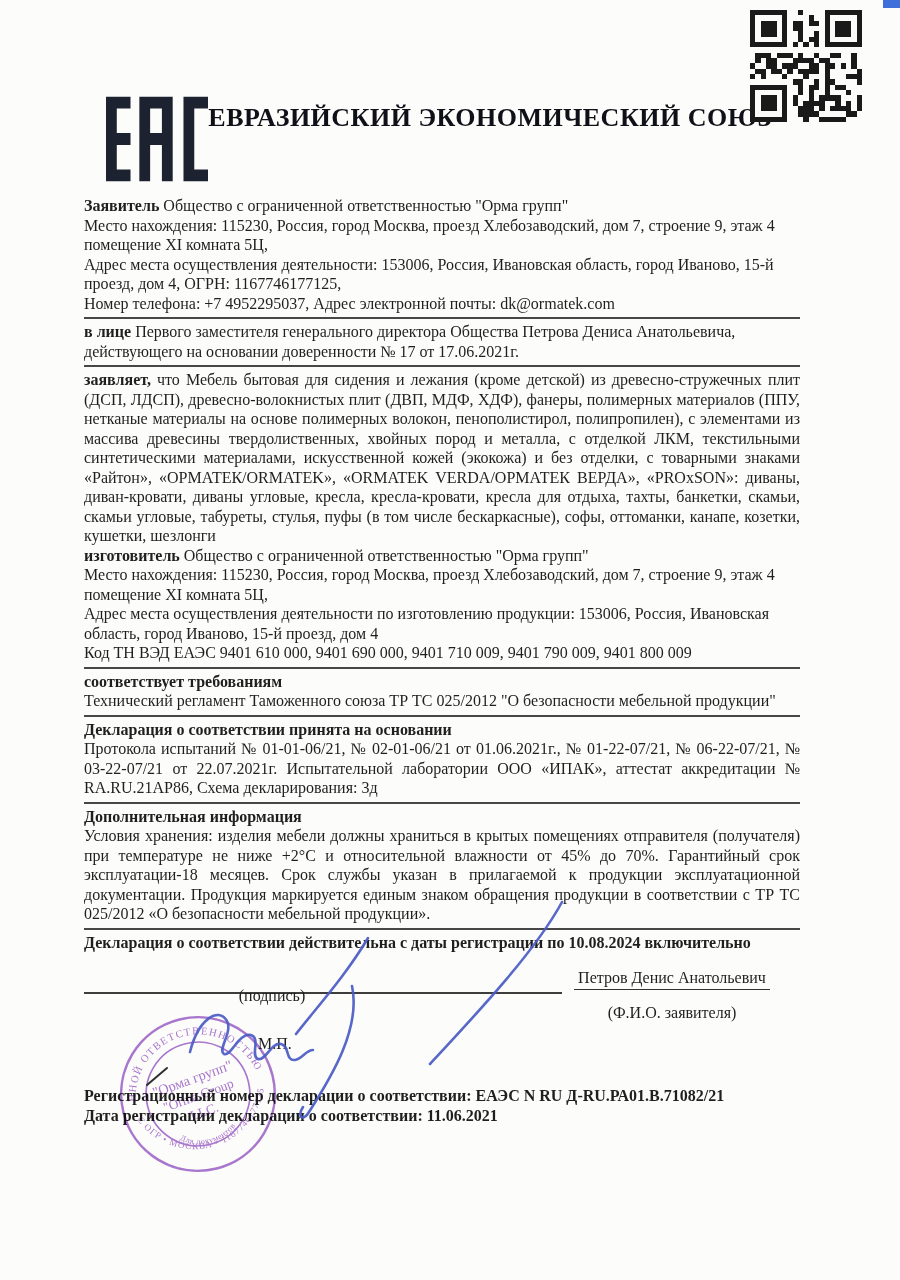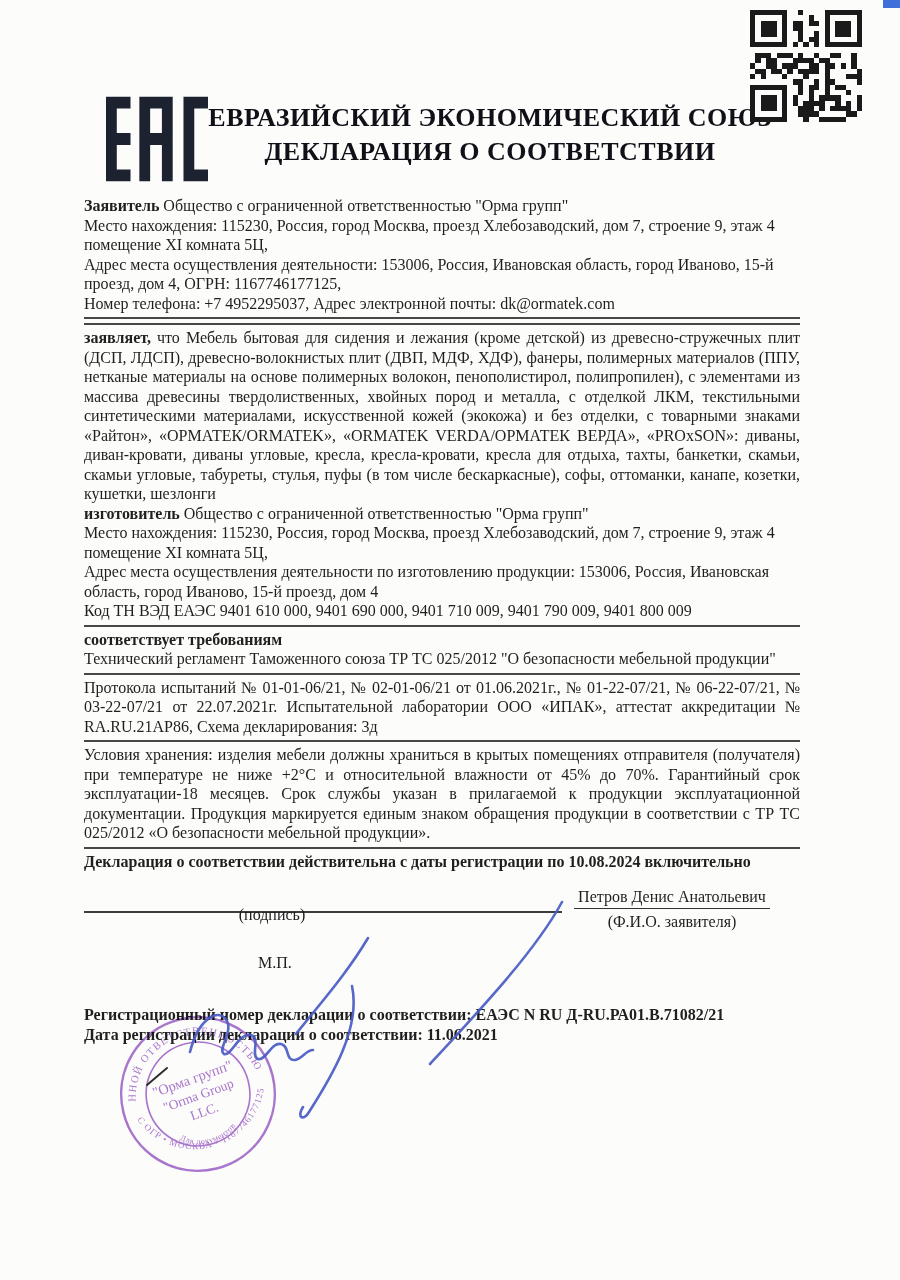--- a/index.html
+++ b/index.html
@@ -28,21 +28,21 @@
   .rule { border-top:2px solid #474747; margin:4px 0 3px 0; height:0; }
   b { font-weight:bold;text-align:center; }
 
   
   .sig-row { position:relative; height:120px; margin-top:14px; }
   .sig-line { position:absolute; left:0; top:26px; width:478px; border-top:2px solid #3d3d3d; }
   .sig-caption { position:absolute; left:108px; top:20px; width:160px; text-align:center; }
   .mp { position:absolute; left:174px; top:68px; }
   .signatory { position:absolute; left:470px; top:2px; width:236px; text-align:center; }
   .signatory .name { display:inline-block; border-bottom:1.5px solid #333; padding:0 4px 1px 4px; }
-  .signatory .fio { margin-top:3px; }
+  .signatory .fio { margin-top:13px; }
 
   .reg-line { margin-top:2px; font-weight:bold; }
   .date-line { margin-top:27px; font-weight:bold; }
 
   
   .stamp {
     position:absolute; left:100px; top:998px; width:196px; height:192px;
     mix-blend-mode:multiply; opacity:.85; transform:rotate(-14deg); pointer-events:none;
   }
   .stamp text { font-family:"Liberation Serif", serif; fill:#9c5fc9; }
@@ -56,21 +56,20 @@
   <svg class="eac-logo" viewBox="0 0 104 86" aria-hidden="true">
     <g fill="#1c2230">
       <path d="M0,0 h11 v86 h-11 z M11,0 h14 v12 h-14 z M11,37 h14 v12 h-14 z M11,74 h14 v12 h-14 z"></path>
       <path d="M34,0 h11 v86 h-11 z M57,0 h11 v86 h-11 z M45,0 h12 v12 h-12 z M45,37 h12 v12 h-12 z"></path>
       <path d="M79,0 h11 v86 h-11 z M90,0 h14 v12 h-14 z M90,74 h14 v12 h-14 z"></path>
     </g>
   </svg>
 
   <div class="doc-titles">
     <div>ЕВРАЗИЙСКИЙ ЭКОНОМИЧЕСКИЙ СОЮЗ</div>
-    <div>ДЕКЛАРАЦИЯ О СООТВЕТСТВИИ</div>
   </div>
 
   <svg class="qr" viewBox="0 0 21 21" shape-rendering="crispEdges" aria-hidden="true">
       <rect x="9" y="0" width="1" height="1" fill="#1a1a1a"></rect>
       <rect x="11" y="1" width="1" height="1" fill="#1a1a1a"></rect>
       <rect x="8" y="2" width="1" height="1" fill="#1a1a1a"></rect>
       <rect x="9" y="2" width="1" height="1" fill="#1a1a1a"></rect>
       <rect x="11" y="2" width="1" height="1" fill="#1a1a1a"></rect>
       <rect x="12" y="2" width="1" height="1" fill="#1a1a1a"></rect>
       <rect x="8" y="3" width="1" height="1" fill="#1a1a1a"></rect>
@@ -202,41 +201,44 @@
 
   <div class="content">
 
     <p><b>Заявитель</b> <span>Общество с ограниченной ответственностью "Орма групп"</span></p>
     <p>Место нахождения: 115230, Россия, город Москва, проезд Хлебозаводский, дом 7, строение 9, этаж 4 помещение XI комната 5Ц,</p>
     <p>Адрес места осуществления деятельности: 153006, Россия, Ивановская область, город Иваново, 15-й проезд, дом 4, ОГРН: 1167746177125,</p>
     <p>Номер телефона: +7 4952295037, Адрес электронной почты: dk@ormatek.com</p>
 
     <div class="rule"></div>
 
+    <p><b>в лице</b> <span>Первого заместителя генерального директора Общества Петрова Дениса Анатольевича, действующего на основании доверенности № 17 от 17.06.2021г.</span></p>
 
     <div class="rule"></div>
 
     <p class="just"><b>заявляет,</b> <span>что Мебель бытовая для сидения и лежания (кроме детской) из древесно-стружечных плит (ДСП, ЛДСП), древесно-волокнистых плит (ДВП, МДФ, ХДФ), фанеры, полимерных материалов (ППУ, нетканые материалы на основе полимерных волокон, пенополистирол, полипропилен), с элементами из массива древесины твердолиственных, хвойных пород и металла, с отделкой ЛКМ, текстильными синтетическими материалами, искусственной кожей (экокожа) и без отделки, с товарными знаками «Райтон», «ОРМАТЕК/ORMATEK», «ORMATEK VERDA/ОРМАТЕК ВЕРДА», «PROxSON»: диваны, диван-кровати, диваны угловые, кресла, кресла-кровати, кресла для отдыха, тахты, банкетки, скамьи, скамьи угловые, табуреты, стулья, пуфы (в том числе бескаркасные), софы, оттоманки, канапе, козетки, кушетки, шезлонги</span></p>
 
     <p><b>изготовитель</b> <span>Общество с ограниченной ответственностью "Орма групп"</span></p>
     <p>Место нахождения: 115230, Россия, город Москва, проезд Хлебозаводский, дом 7, строение 9, этаж 4 помещение XI комната 5Ц,</p>
     <p>Адрес места осуществления деятельности по изготовлению продукции: 153006, Россия, Ивановская область, город Иваново, 15-й проезд, дом 4</p>
     <p>Код ТН ВЭД ЕАЭС 9401 610 000, 9401 690 000, 9401 710 009, 9401 790 009, 9401 800 009</p>
 
     <div class="rule"></div>
 
     <p><b>соответствует требованиям</b></p>
     <p>Технический регламент Таможенного союза ТР ТС 025/2012 "О безопасности мебельной продукции"</p>
 
     <div class="rule"></div>
 
+    <p><b>Декларация о соответствии принята на основании</b></p>
     <p class="just">Протокола испытаний № 01-01-06/21, № 02-01-06/21 от 01.06.2021г., № 01-22-07/21, № 06-22-07/21, № 03-22-07/21 от 22.07.2021г. Испытательной лаборатории ООО «ИПАК», аттестат аккредитации № RA.RU.21АР86, Схема декларирования: 3д</p>
 
     <div class="rule"></div>
 
+    <p><b>Дополнительная информация</b></p>
     <p class="just">Условия хранения: изделия мебели должны храниться в крытых помещениях отправителя (получателя) при температуре не ниже +2°С и относительной влажности от 45% до 70%. Гарантийный срок эксплуатации-18 месяцев. Срок службы указан в прилагаемой к продукции эксплуатационной документации. Продукция маркируется единым знаком обращения продукции в соответствии с ТР ТС 025/2012 «О безопасности мебельной продукции».</p>
 
     <div class="rule"></div>
 
     <p><b>Декларация о соответствии действительна с даты регистрации по  10.08.2024 включительно</b></p>
 
     <div class="sig-row">
       <div class="sig-line"></div>
       <div class="sig-caption">(подпись)</div>
       <div class="mp">М.П.</div>

